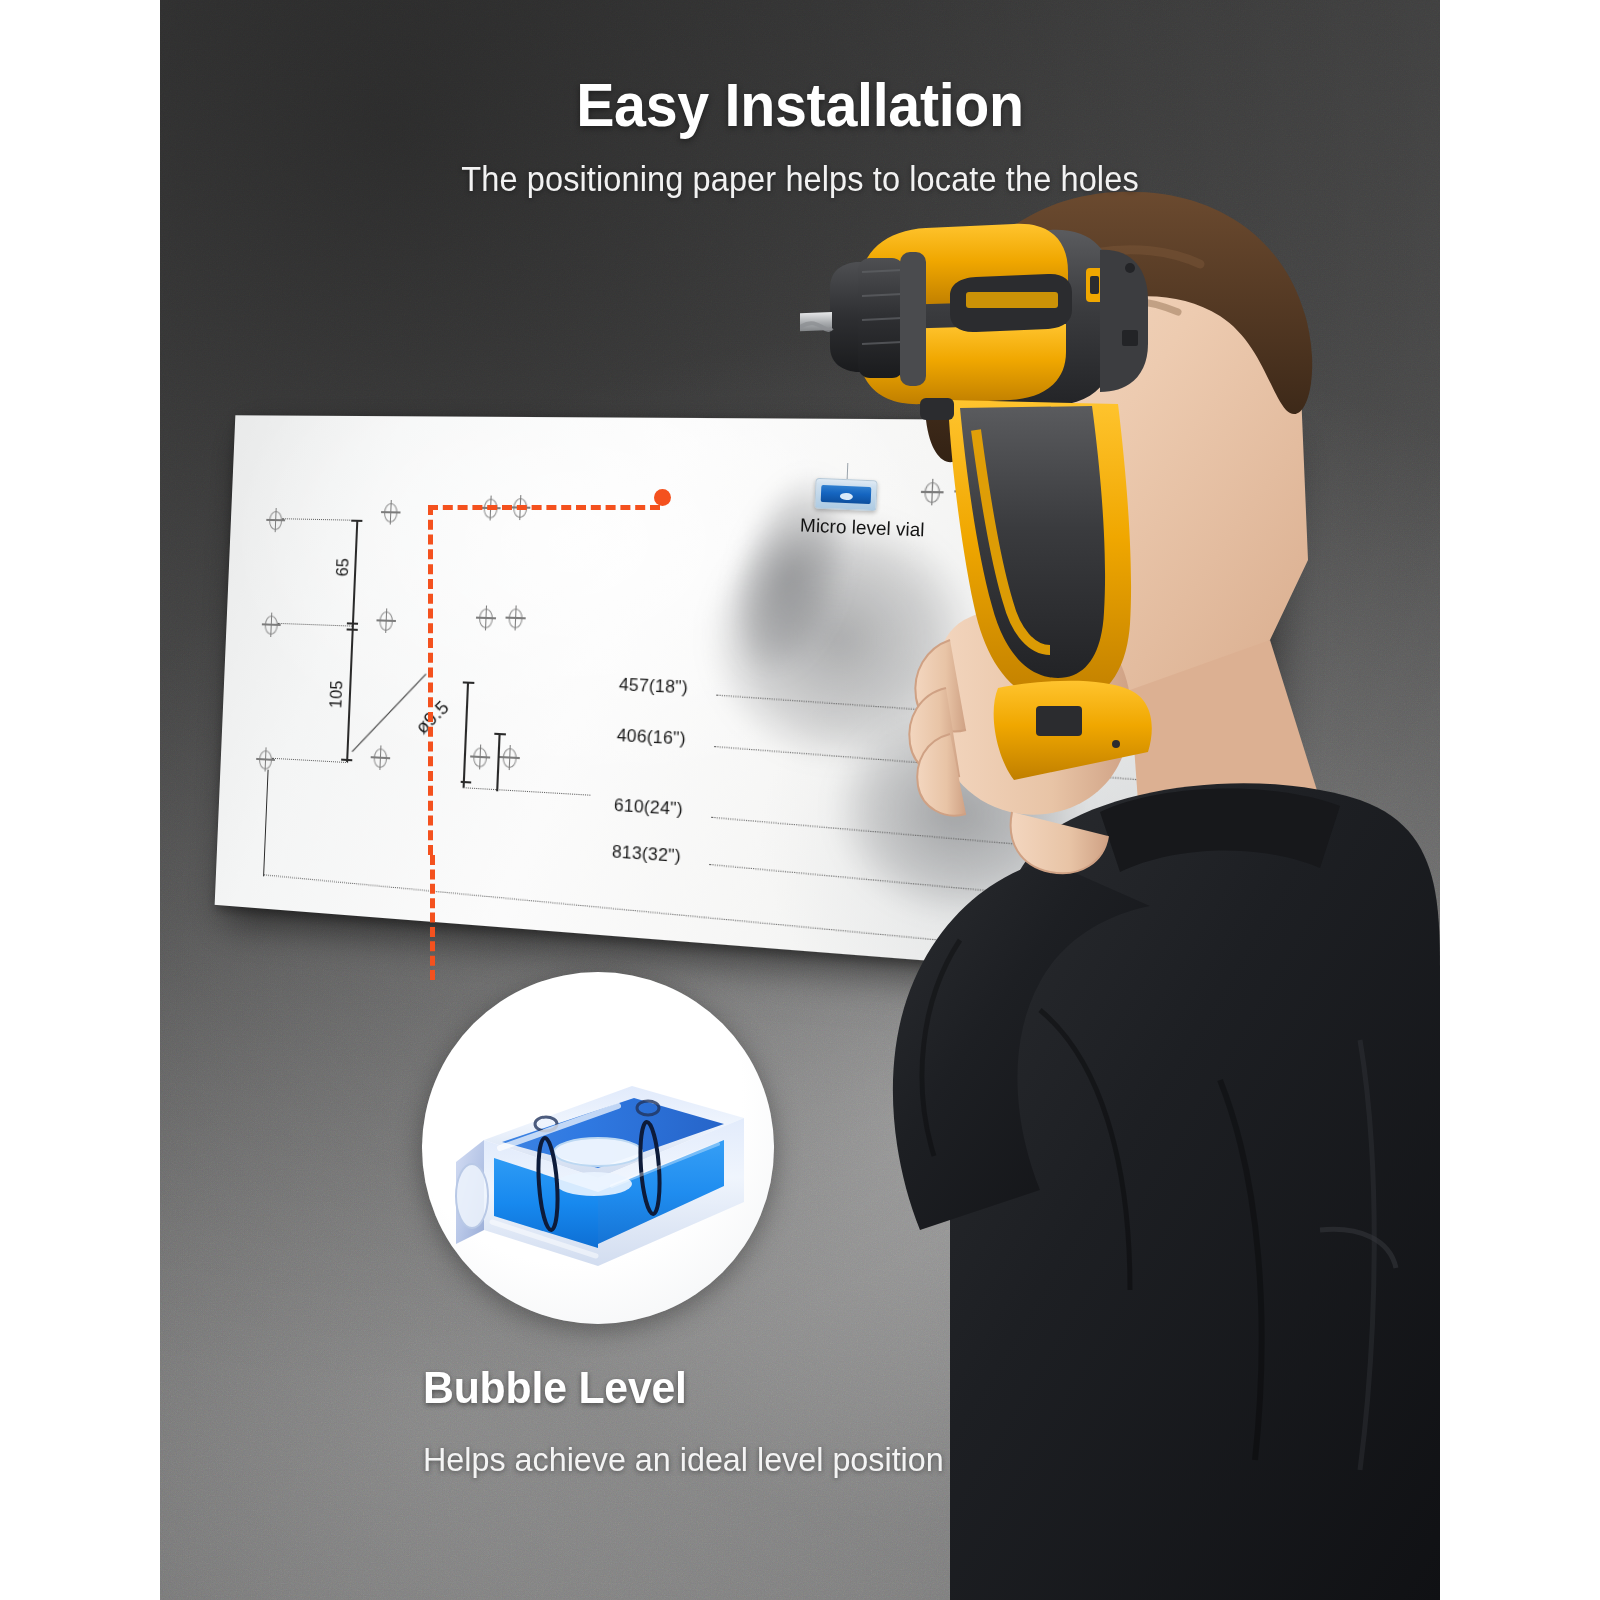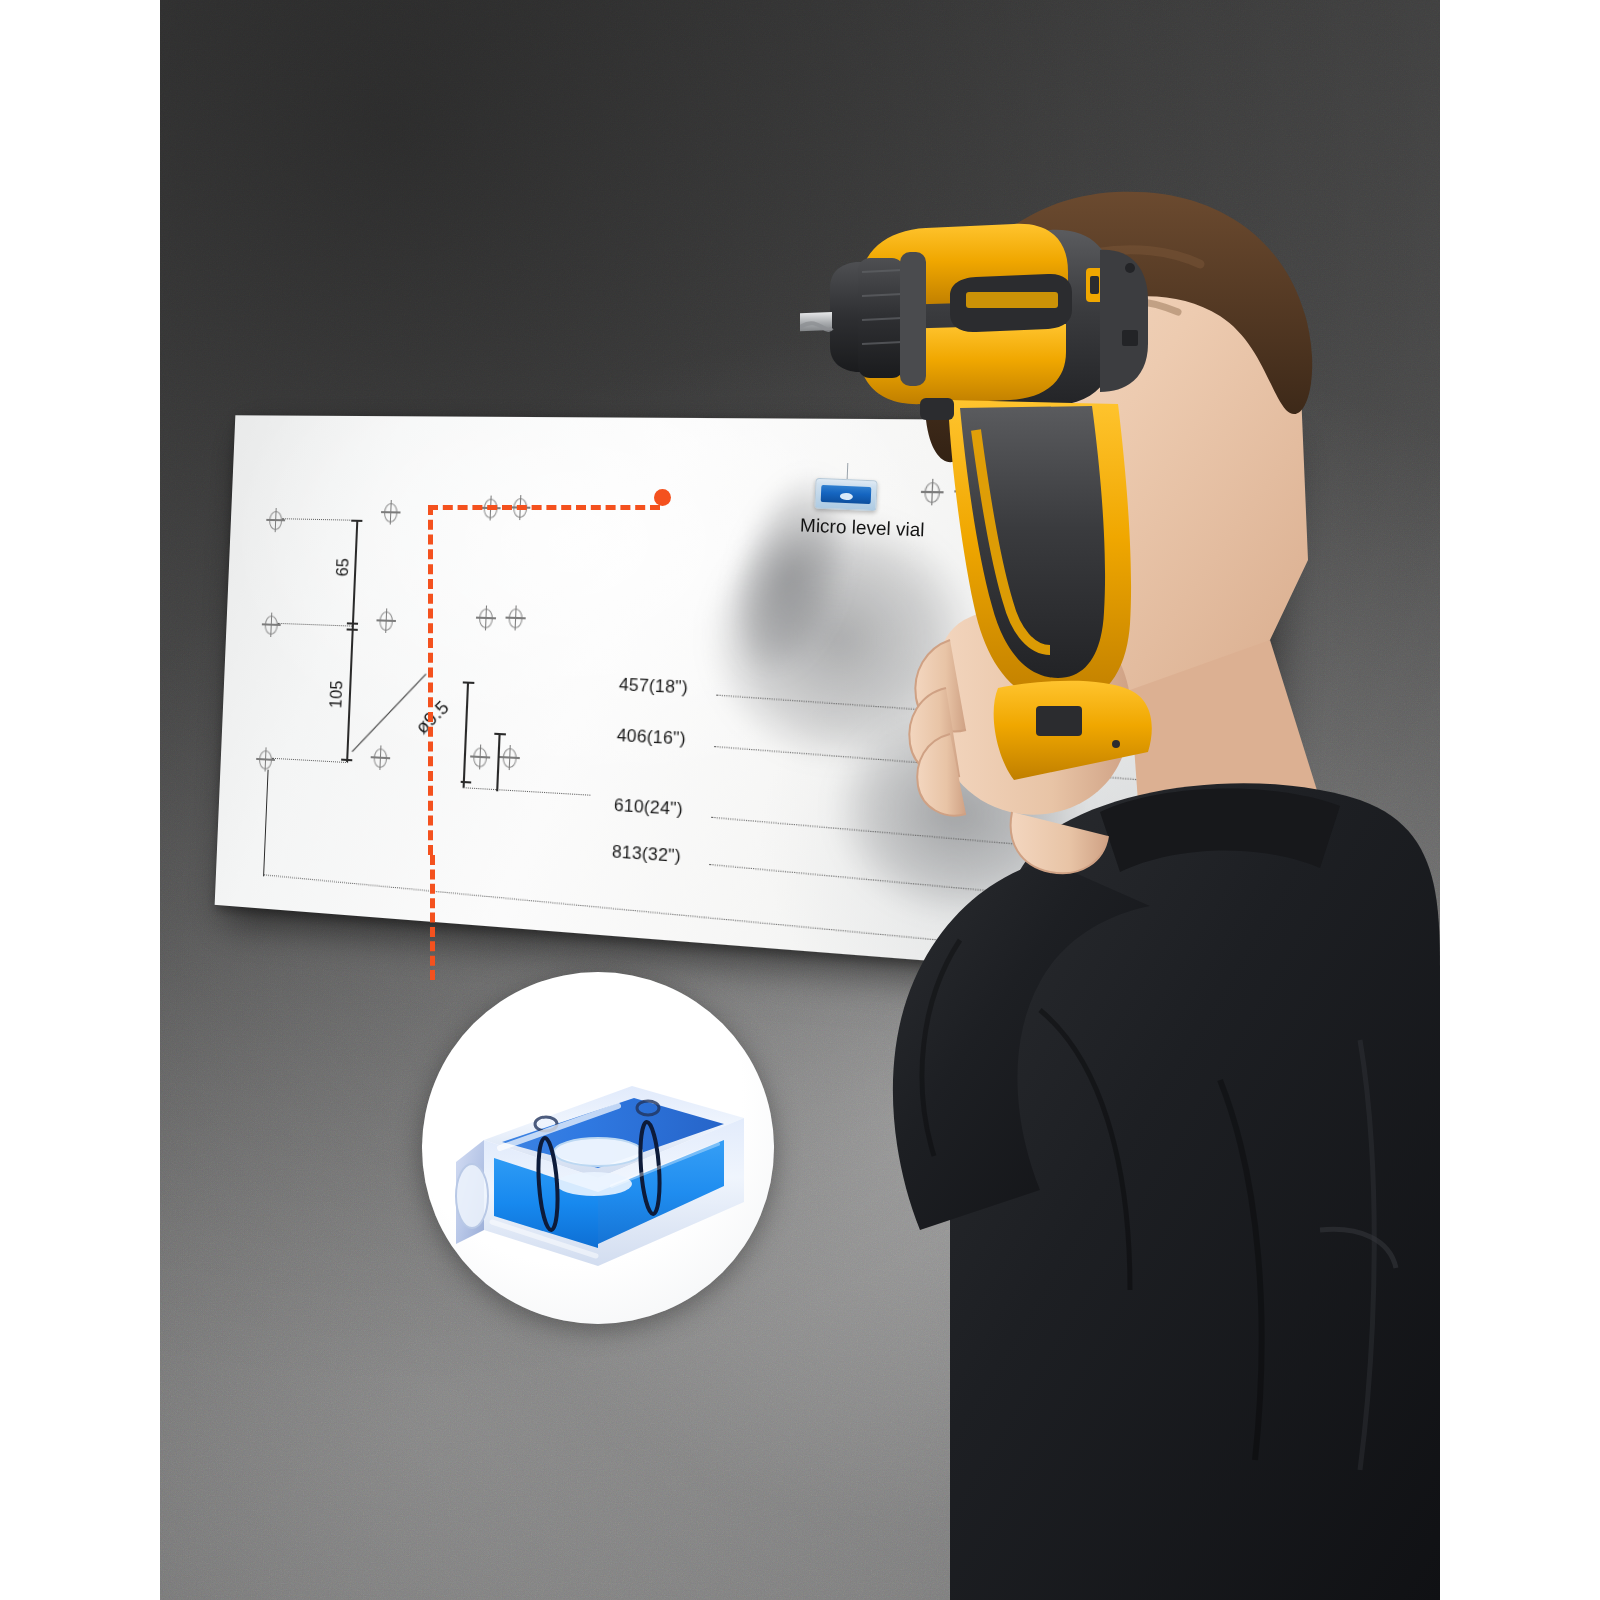--- a/index.html
+++ b/index.html
@@ -482,17 +482,25 @@
         <path d="M34 190 L62 168 L62 258 L34 272 Z" fill="url(#endcap)" opacity=".9"></path>
         <ellipse cx="50" cy="224" rx="16" ry="32" fill="#eef4fd" opacity=".85"></ellipse>
         <ellipse cx="50" cy="224" rx="16" ry="32" fill="none" stroke="#b9c9e6" stroke-width="2"></ellipse>
 
         <path d="M78 176 L196 134" stroke="#ffffff" stroke-width="6" opacity=".7" stroke-linecap="round"></path>
         <path d="M190 214 L296 172" stroke="#ffffff" stroke-width="4" opacity=".35" stroke-linecap="round"></path>
         <path d="M70 250 L174 284" stroke="#ffffff" stroke-width="5" opacity=".5" stroke-linecap="round"></path>
       </svg>
     </div>
 
+    <div id="cap">
+      <div id="cap-title">Bubble Level</div>
+      <div id="cap-sub">Helps achieve an ideal level position</div>
+    </div>
 
   </div>
 
+  <div id="headings">
+    <div id="title">Easy Installation</div>
+    <div id="subtitle">The positioning paper helps to locate the holes</div>
+  </div>
 
 </div>
 
 </body></html>

